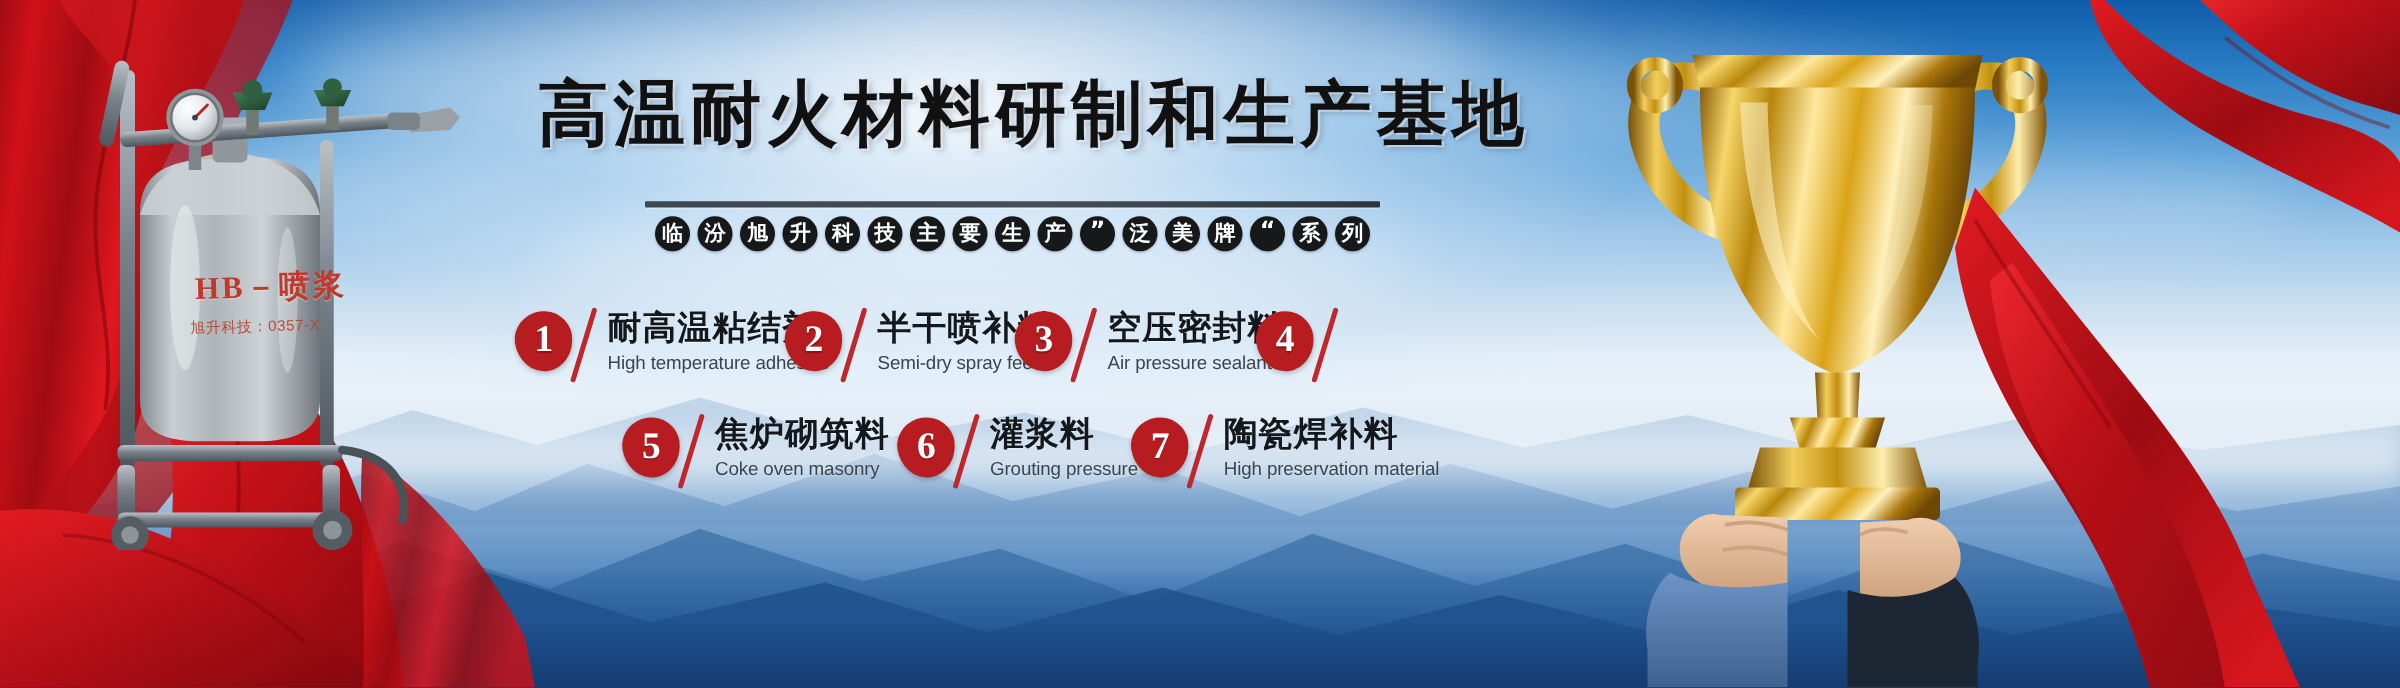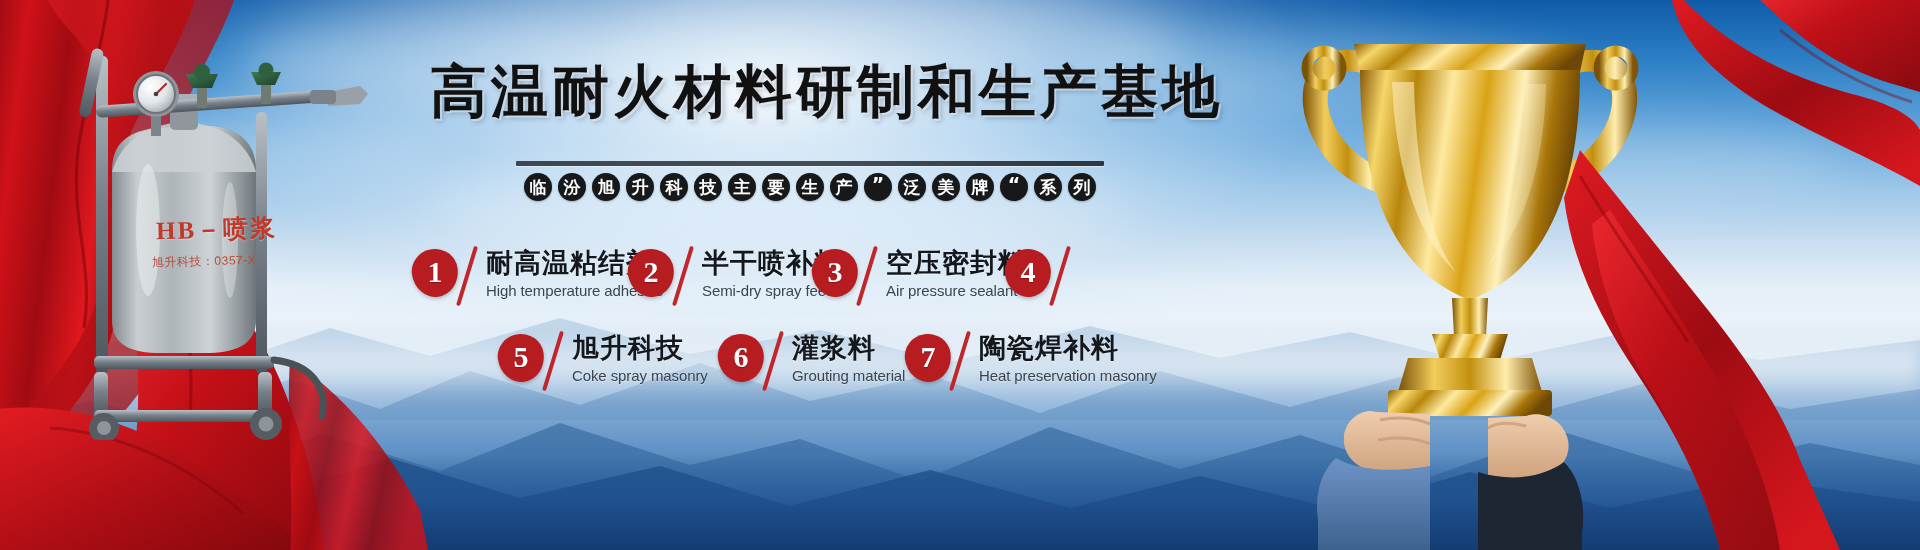--- a/index.html
+++ b/index.html
@@ -482,44 +482,44 @@
         <div class="slash"></div>
       </div>
 
       <div class="feat f5">
         <div class="badge">
           <span class="blob"></span>
           <span class="num">5</span>
         </div>
         <div class="slash"></div>
         <div class="feat-text">
-          <div class="feat-cn">旭升科技</div>
-          <div class="feat-en">Coke spray masonry</div>
+          <div class="feat-cn">焦炉砌筑料</div>
+          <div class="feat-en">Coke oven masonry</div>
         </div>
       </div>
 
       <div class="feat f6">
         <div class="badge">
           <span class="blob"></span>
           <span class="num">6</span>
         </div>
         <div class="slash"></div>
         <div class="feat-text">
           <div class="feat-cn">灌浆料</div>
-          <div class="feat-en">Grouting material</div>
+          <div class="feat-en">Grouting pressure</div>
         </div>
       </div>
 
       <div class="feat f7">
         <div class="badge">
           <span class="blob"></span>
           <span class="num">7</span>
         </div>
         <div class="slash"></div>
         <div class="feat-text">
           <div class="feat-cn">陶瓷焊补料</div>
-          <div class="feat-en">Heat preservation masonry</div>
+          <div class="feat-en">High preservation material</div>
         </div>
       </div>
 
     </div>
   </div>
 </div>
 
 </body></html>

